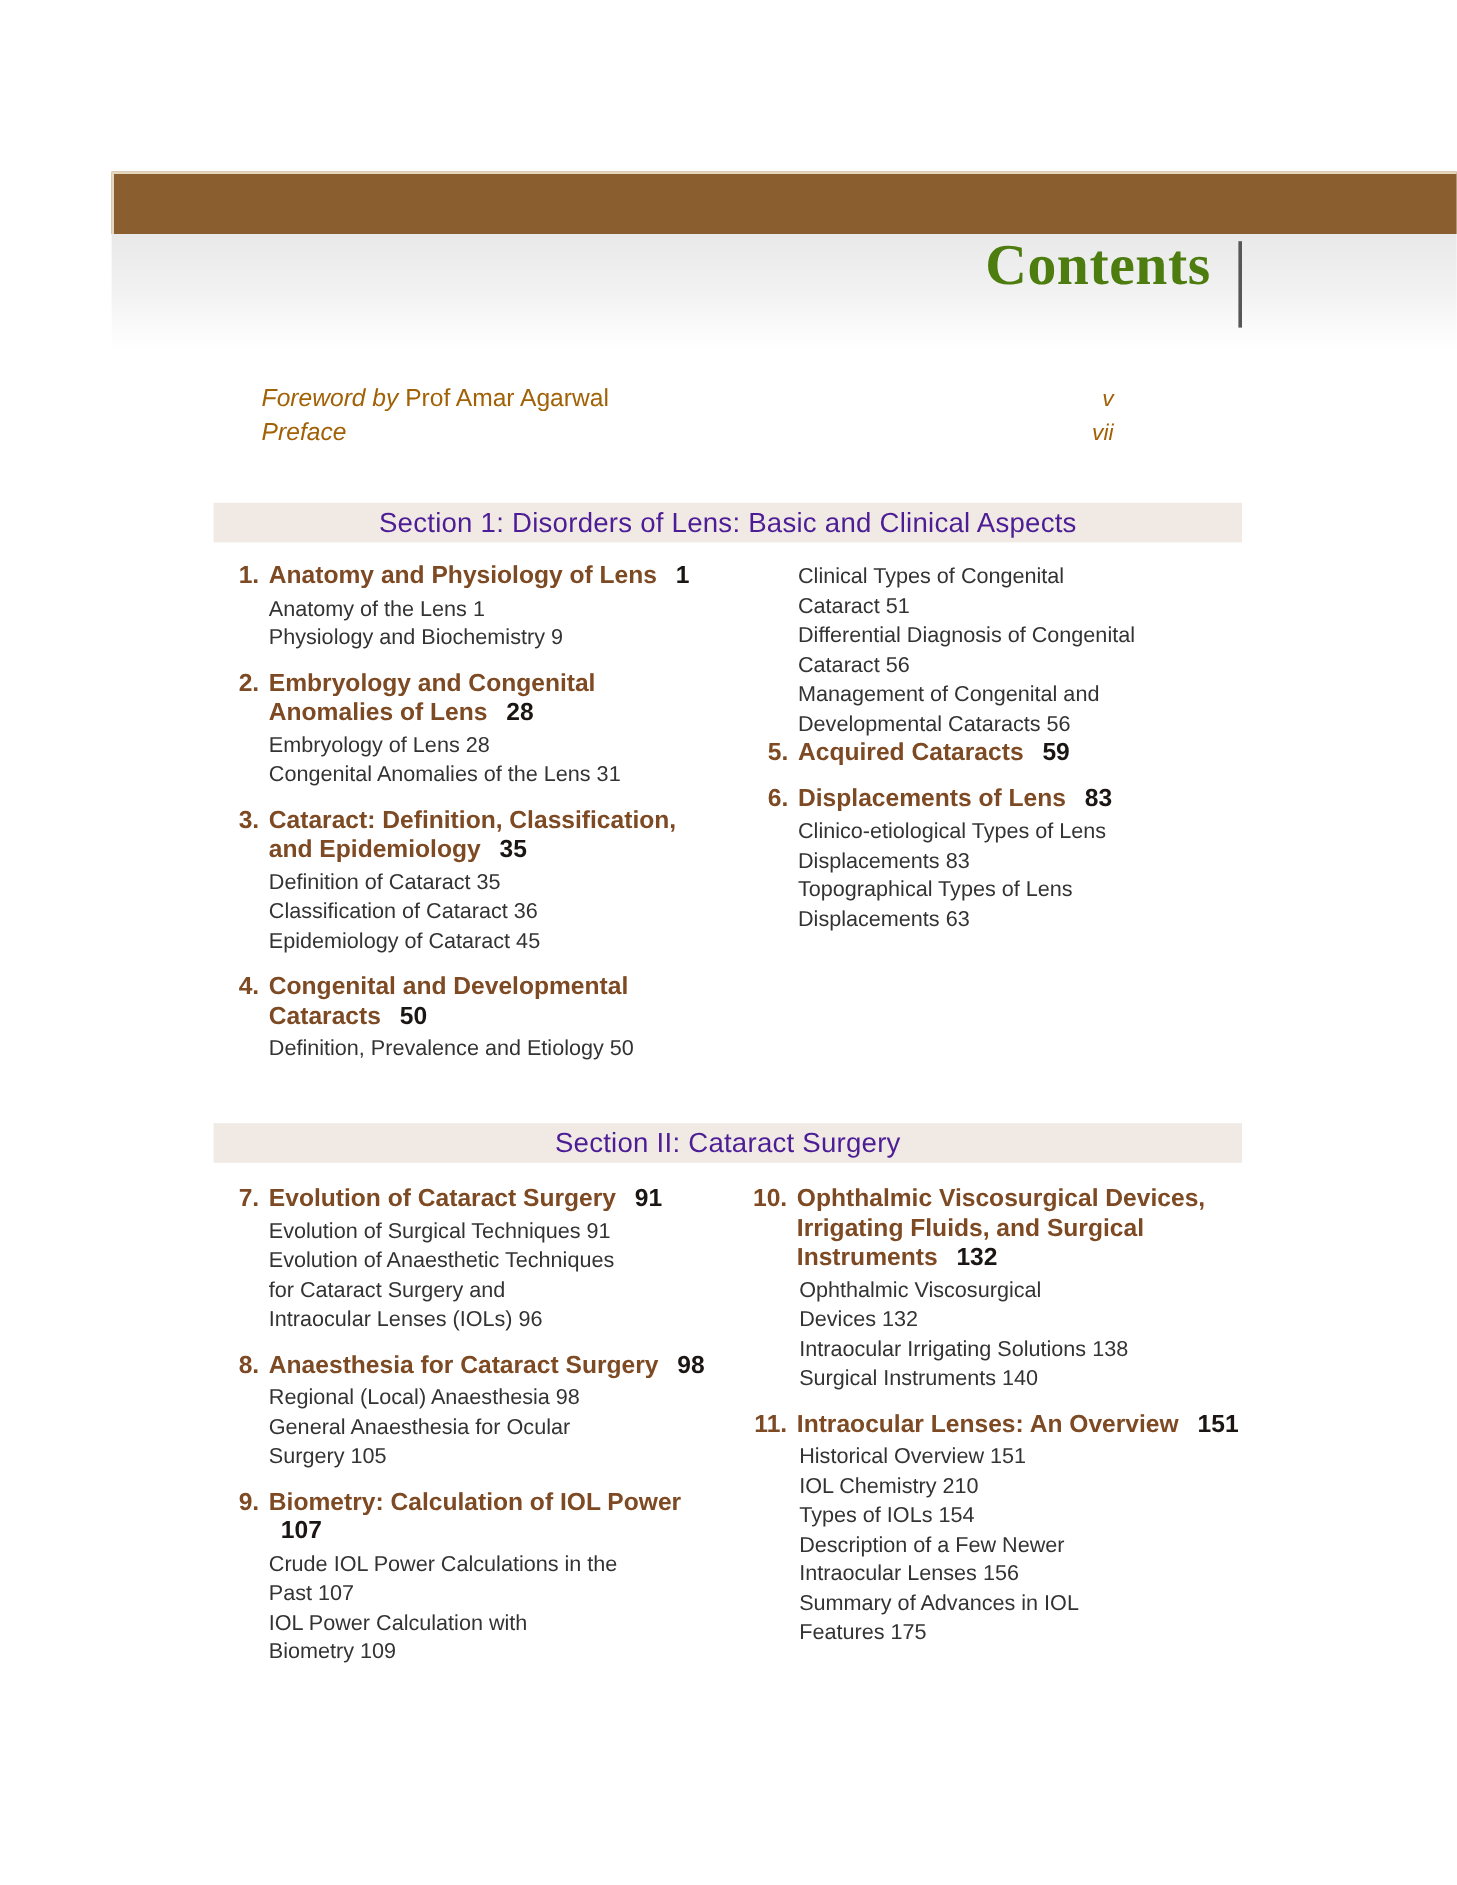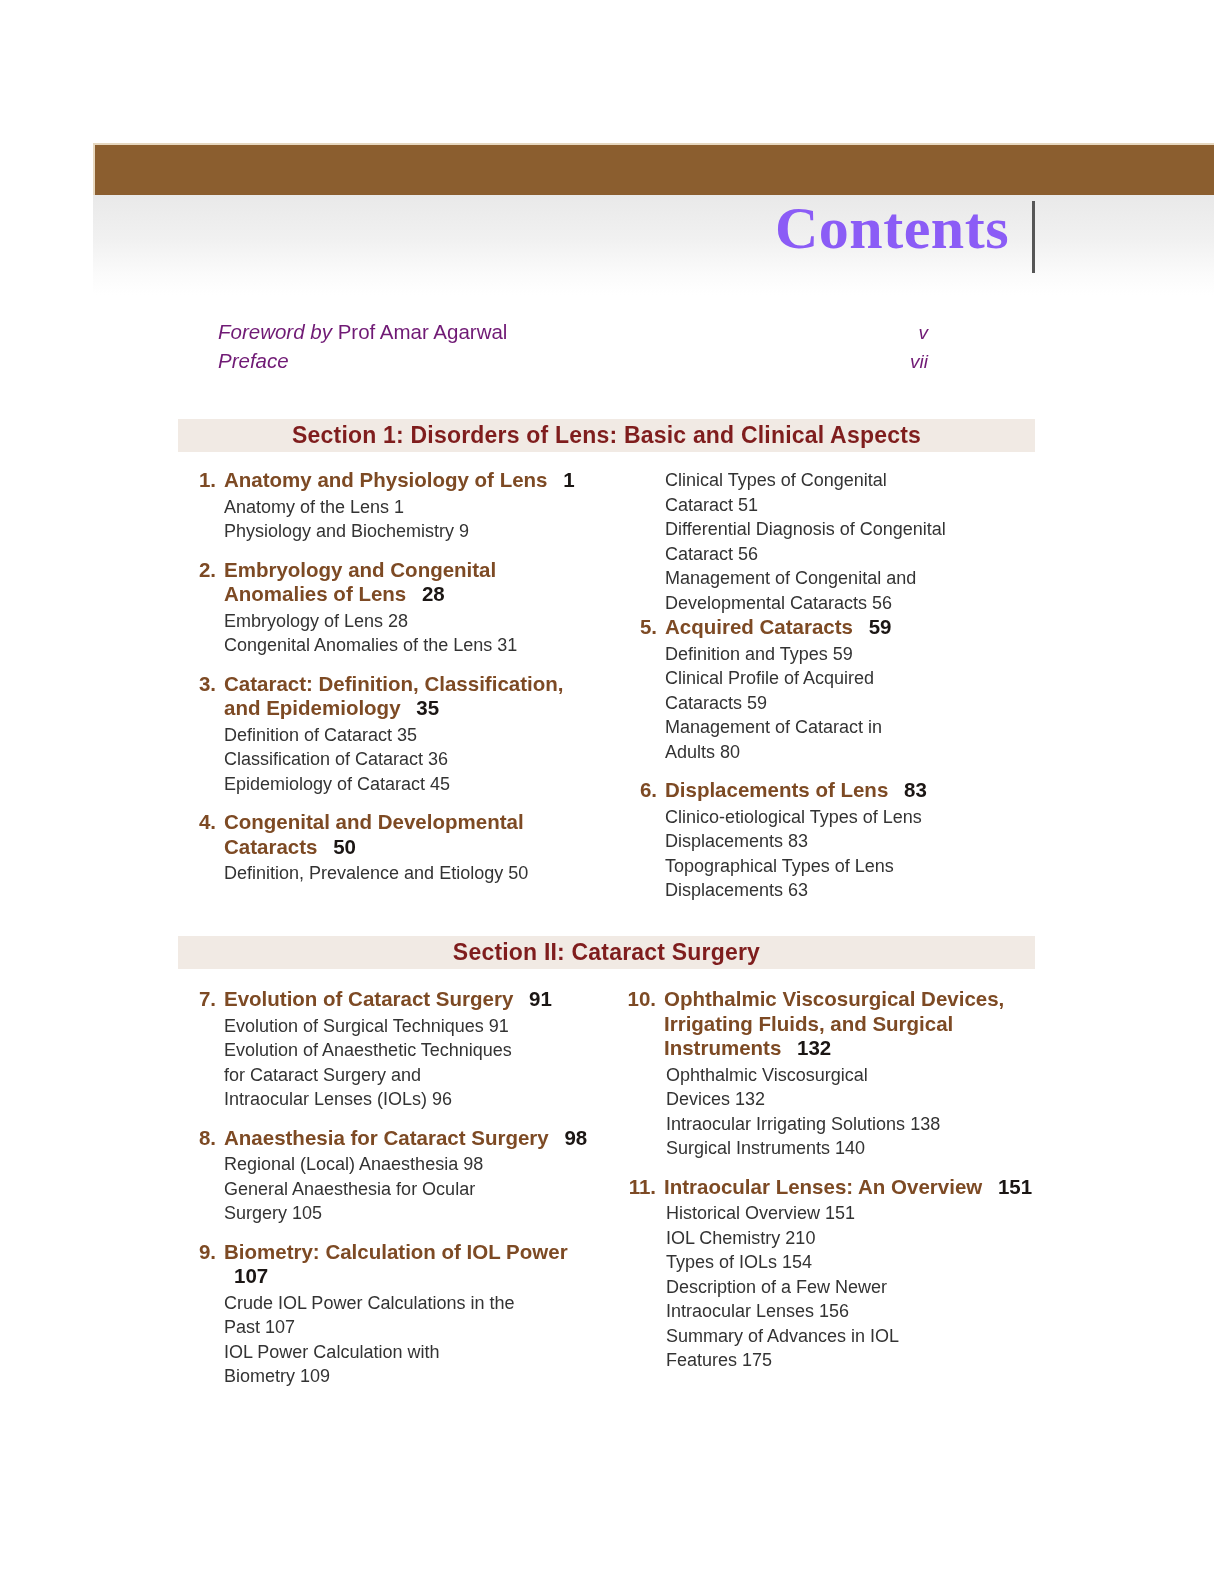--- a/index.html
+++ b/index.html
@@ -34,65 +34,65 @@
     top: 195px;
     width: 1121px;
     height: 100px;
     background: linear-gradient(to bottom, #e9e9e9 0%, #f1f1f1 45%, #fbfbfb 80%, #ffffff 100%);
   }
   .page-title {
     position: absolute;
     right: 205px;
     top: 198px;
     font-family: "Liberation Serif", serif;
-    font-size: 60px;
+    font-size: 48px;
     font-weight: 700;
-    color: #8b5cf6;
+    color: #4d7c0f;
     letter-spacing: 0.5px;
     line-height: 1.0;
   }
   .title-rule {
     position: absolute;
     left: 1032px;
     top: 201px;
     width: 3px;
     height: 72px;
     background: #565656;
   }
 
   
   .frontmatter {
     position: absolute;
     left: 218px;
     top: 318px;
     width: 710px;
     font-size: 20.5px;
-    color: #701a75;
+    color: #a16207;
   }
   .fm-row {
     display: flex;
     align-items: baseline;
     justify-content: space-between;
     line-height: 28px;
   }
   .fm-left { white-space: nowrap; }
   .fm-ital { font-style: italic; }
   .fm-page { font-style: italic; font-size: 19px; }
 
   
   .section-band {
     position: absolute;
     left: 178px;
     width: 857px;
     height: 33px;
     background: #f1eae4;
     text-align: center;
     font-size: 23px;
-    font-weight: 700;
-    color: #7f1d1d;
+    font-weight: 400;
+    color: #4c1d95;
     line-height: 33px;
     letter-spacing: 0.2px;
   }
   #band-1 { top: 419px; }
   #band-2 { top: 936px; }
 
   
   .col {
     position: absolute;
     width: 410px;
@@ -218,27 +218,20 @@
       <li>Differential Diagnosis of Congenital</li>
       <li>Cataract 56</li>
       <li>Management of Congenital and</li>
       <li>Developmental Cataracts 56</li>
     </ul>
     <div class="chapter">
       <div class="ch-head">
         <span class="ch-num">5.</span>
         <span class="ch-title">Acquired Cataracts <span class="ch-page">59</span></span>
       </div>
-      <ul class="sub-list">
-        <li>Definition and Types 59</li>
-        <li>Clinical Profile of Acquired</li>
-        <li>Cataracts 59</li>
-        <li>Management of Cataract in</li>
-        <li>Adults 80</li>
-      </ul>
     </div>
     <div class="chapter">
       <div class="ch-head">
         <span class="ch-num">6.</span>
         <span class="ch-title">Displacements of Lens <span class="ch-page">83</span></span>
       </div>
       <ul class="sub-list">
         <li>Clinico-etiological Types of Lens</li>
         <li>Displacements 83</li>
         <li>Topographical Types of Lens</li>

